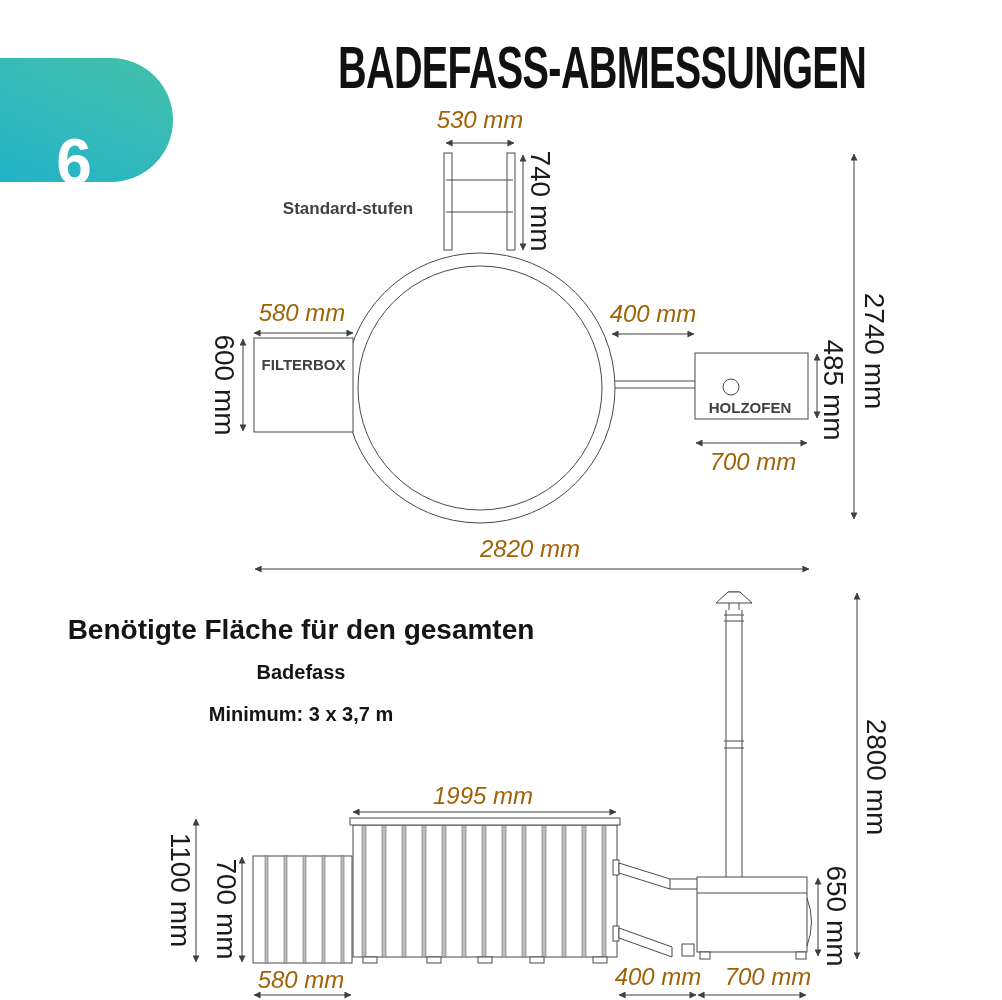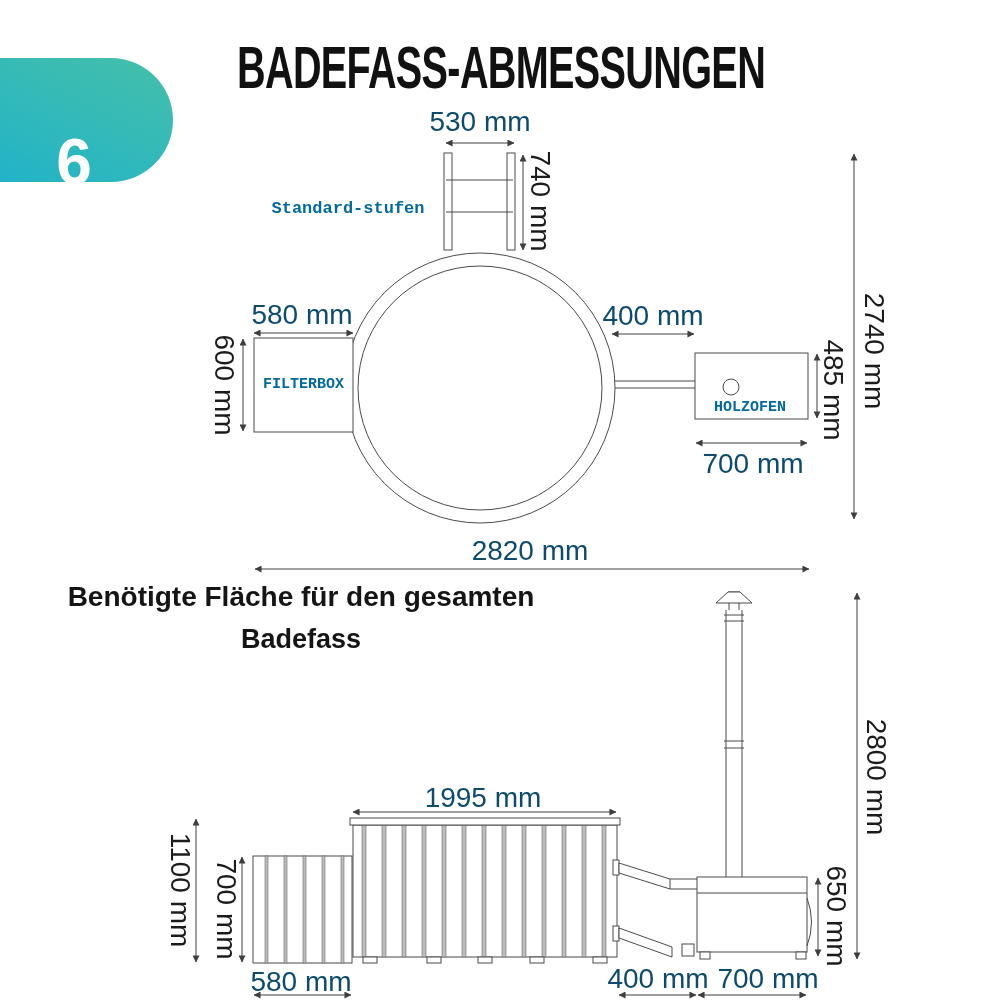--- a/index.html
+++ b/index.html
@@ -3,33 +3,33 @@
 <meta charset="utf-8">
 <style>
   html,body{margin:0;padding:0;background:#fff;}
   #page{position:relative;width:1002px;height:1000px;background:#fff;overflow:hidden;
         font-family:"Liberation Sans","DejaVu Sans",sans-serif;color:#1d1d1d;}
   svg{position:absolute;left:0;top:0;}
   .line{stroke:#4a4a4a;stroke-width:1;fill:none;}
   .fillw{fill:#ffffff;stroke:#4a4a4a;stroke-width:1;}
   .stripe{fill:#bdbdbd;stroke:#6b6b6b;stroke-width:0.6;}
   .dim{stroke:#3f3f3f;stroke-width:1;fill:none;}
-  .hdim{position:absolute;width:170px;text-align:center;font-size:28px;color:#0c4a6e;white-space:nowrap;}
+  .hdim{position:absolute;width:170px;text-align:center;font-size:24px;color:#a16207;white-space:nowrap;font-style:italic;}
   .vdim{position:absolute;width:170px;height:30px;display:flex;align-items:center;justify-content:center;
         font-size:28px;color:#1b1b1b;transform:rotate(90deg);white-space:nowrap;}
-  .blabel{position:absolute;font-weight:bold;color:#0369a1;font-family:Liberation Mono, monospace;}
+  .blabel{position:absolute;font-weight:bold;color:#404040;}
   #badge{position:absolute;left:0;top:58px;width:173px;height:124px;border-radius:0 62px 62px 0;
          color:#fff;text-align:center;}
   #badge .num{position:absolute;left:0;top:72px;width:148px;font-size:64px;font-weight:600;line-height:1;}
   #badge .lbl{position:absolute;left:0;top:144px;width:146px;font-size:27px;font-weight:500;}
-  #title{position:absolute;left:0;top:33px;width:100%;text-align:center;text-decoration:underline;}
+  #title{position:absolute;left:0;top:33px;width:100%;text-align:right;text-decoration:underline;}
   #title span{display:inline-block;font-size:60px;font-weight:800;letter-spacing:-1px;
               transform:scaleX(0.66);transform-origin:center;white-space:nowrap;color:#111;}
-  #areanote{position:absolute;left:21px;top:576px;width:560px;text-align:center;font-weight:bold;color:#151515;}
-  #areanote div{line-height:42px;font-size:27px;}
+  #areanote{position:absolute;left:21px;top:609px;width:560px;text-align:center;font-weight:bold;color:#151515;}
+  #areanote div{line-height:42px;font-size:20px;}
   #areanote .first{font-size:28px;}
 </style>
 </head>
 <body>
 
 <div id="page">
 
   <div id="badge" style="background: linear-gradient(205deg, rgb(69, 192, 169) 0%, rgb(34, 179, 200) 100%);">
     <div class="num">6</div>
     <div class="lbl">Personen</div>
@@ -140,36 +140,37 @@
       <line class="dim" x1="242" y1="857" x2="242" y2="962" marker-start="url(#arr)" marker-end="url(#arr)"></line>
       <line class="dim" x1="254" y1="995" x2="351" y2="995" marker-start="url(#arr)" marker-end="url(#arr)"></line>
       <line class="dim" x1="619" y1="995" x2="696" y2="995" marker-start="url(#arr)" marker-end="url(#arr)"></line>
       <line class="dim" x1="698" y1="995" x2="806" y2="995" marker-start="url(#arr)" marker-end="url(#arr)"></line>
       <line class="dim" x1="818" y1="878" x2="818" y2="956" marker-start="url(#arr)" marker-end="url(#arr)"></line>
       <line class="dim" x1="857" y1="593" x2="857" y2="959" marker-start="url(#arr)" marker-end="url(#arr)"></line>
     </g>
   </svg>
 
   <div class="blabel" style="left:248px;top:199px;width:200px;text-align:center;font-size:17px;">Standard-stufen</div>
-  <div class="blabel" style="left:254px;top:376px;width:99px;text-align:center;font-size:15px;">FILTERBOX</div>
+  <div class="blabel" style="left:254px;top:356px;width:99px;text-align:center;font-size:15px;">FILTERBOX</div>
   <div class="blabel" style="left:695px;top:399px;width:110px;text-align:center;font-size:15px;">HOLZOFEN</div>
 
   <div class="hdim" style="left:395px;top:106px;">530 mm</div>
   <div class="vdim" style="left:455px;top:186px;">740 mm</div>
   <div class="hdim" style="left:217px;top:299px;">580 mm</div>
   <div class="vdim" style="left:139px;top:370px;">600 mm</div>
   <div class="hdim" style="left:568px;top:300px;">400 mm</div>
   <div class="vdim" style="left:748px;top:375px;">485 mm</div>
   <div class="hdim" style="left:668px;top:448px;">700 mm</div>
   <div class="hdim" style="left:445px;top:535px;">2820 mm</div>
   <div class="vdim" style="left:789px;top:336px;">2740 mm</div>
 
   <div id="areanote">
     <div class="first">Benötigte Fläche für den gesamten</div>
     <div>Badefass</div>
+    <div>Minimum: 3 x 3,7 m</div>
   </div>
 
   <div class="hdim" style="left:398px;top:782px;">1995 mm</div>
   <div class="vdim" style="left:95px;top:875px;">1100 mm</div>
   <div class="vdim" style="left:141px;top:894px;">700 mm</div>
   <div class="hdim" style="left:216px;top:966px;">580 mm</div>
   <div class="hdim" style="left:573px;top:963px;">400 mm</div>
   <div class="hdim" style="left:683px;top:963px;">700 mm</div>
   <div class="vdim" style="left:751px;top:901px;">650 mm</div>
   <div class="vdim" style="left:791px;top:762px;">2800 mm</div>

